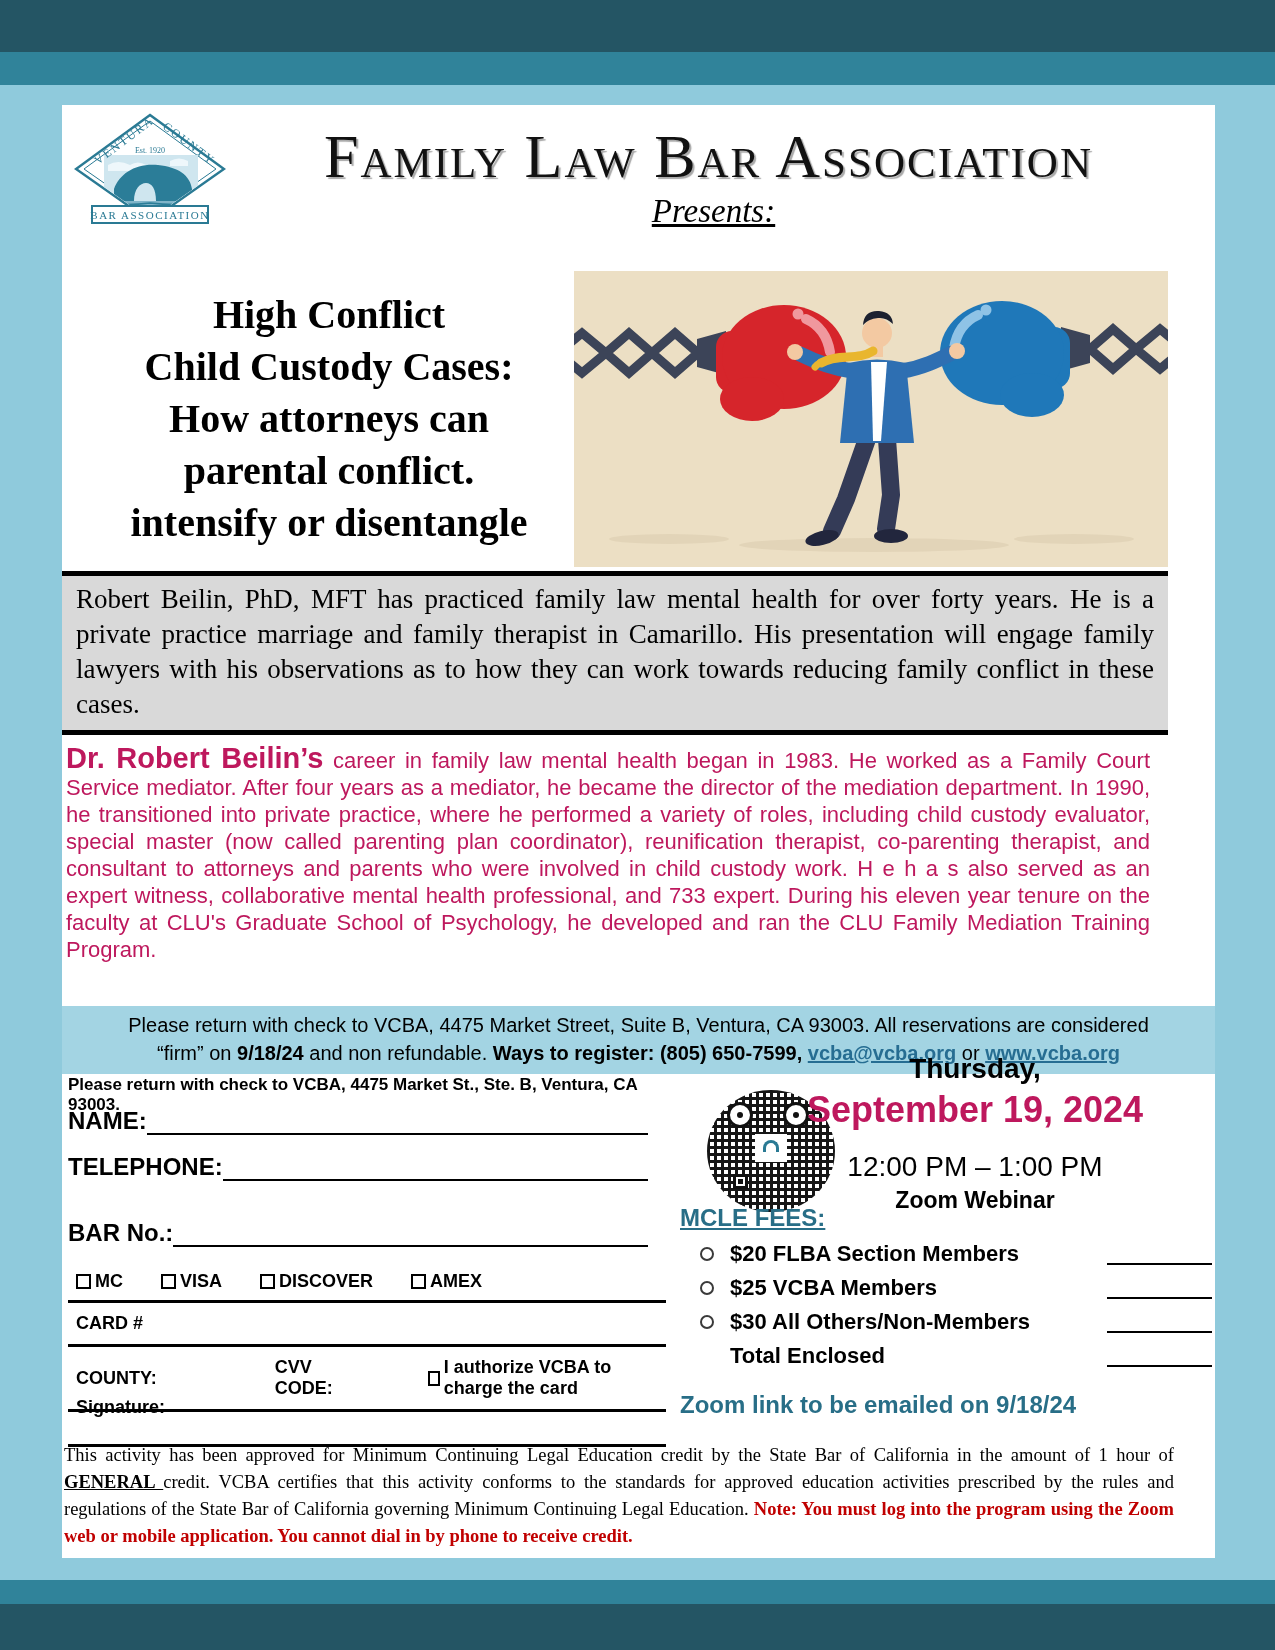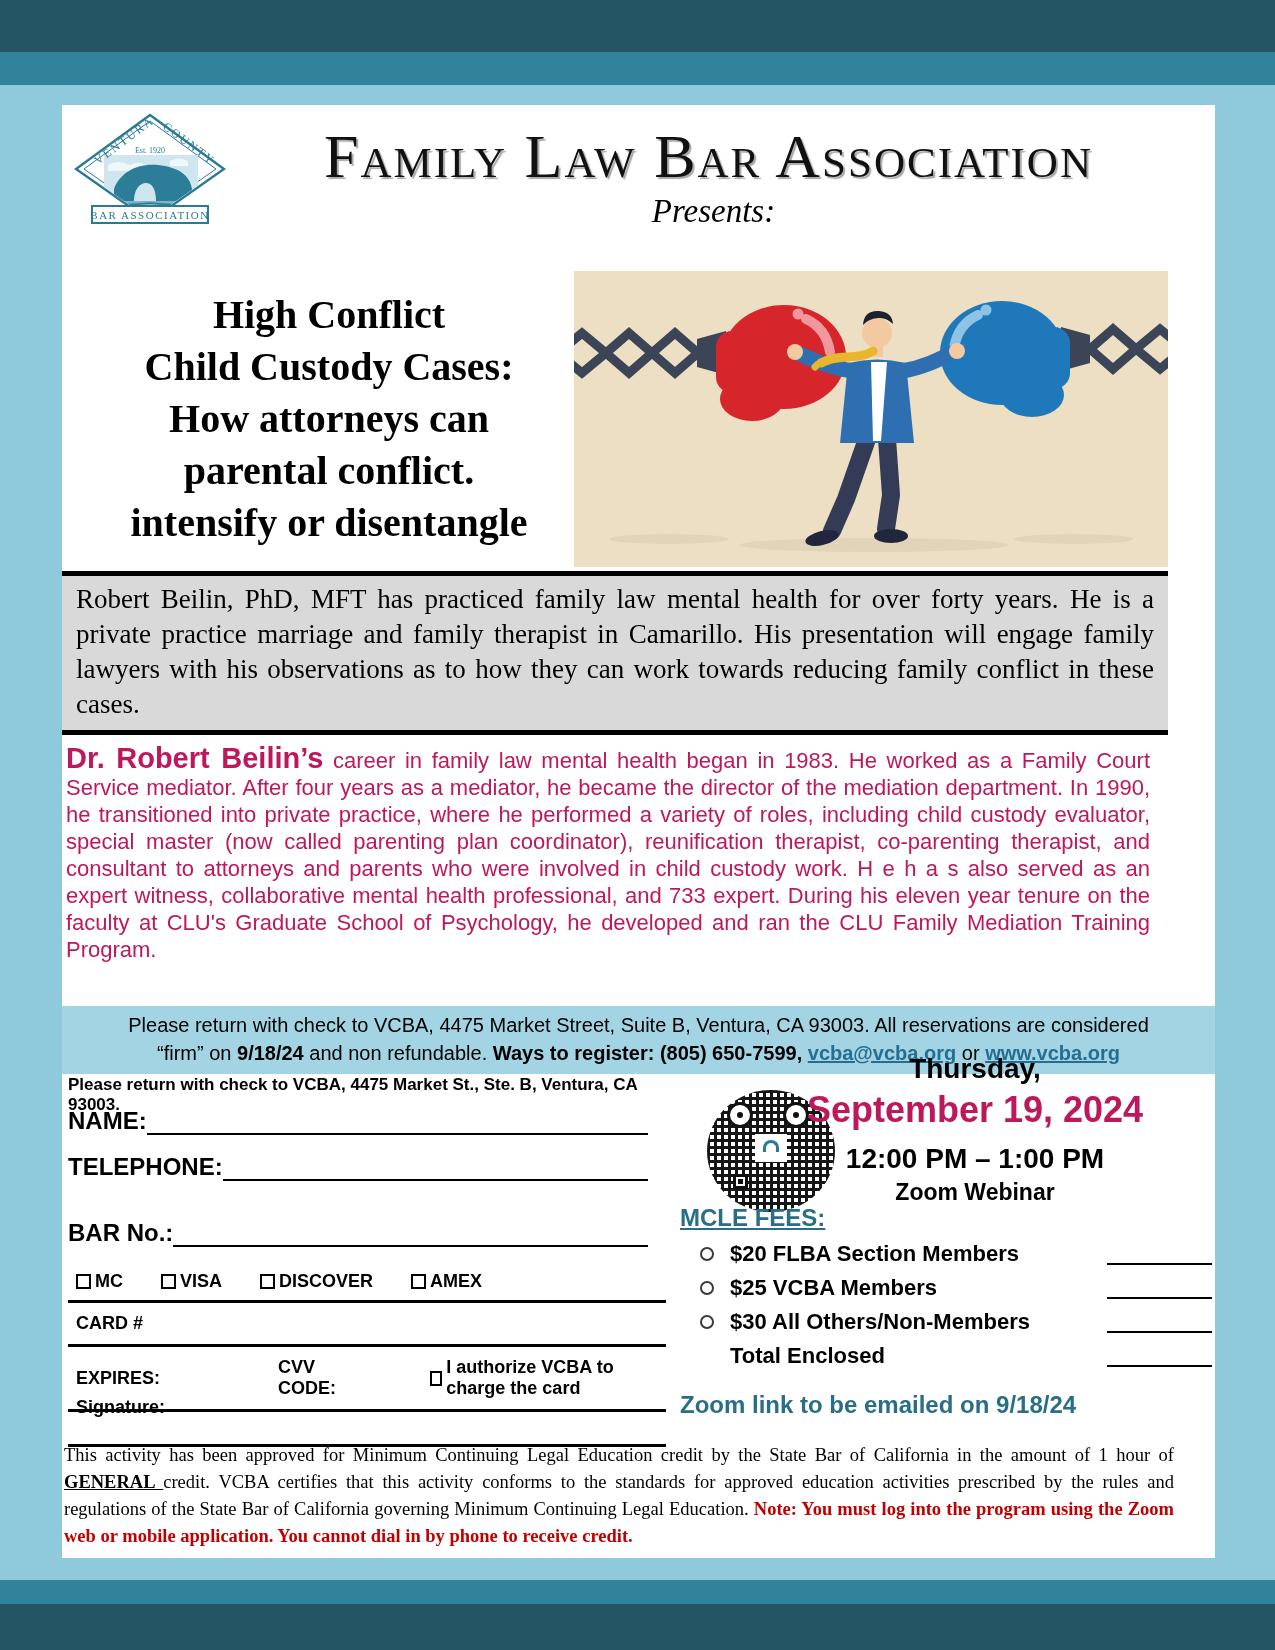--- a/index.html
+++ b/index.html
@@ -17,21 +17,21 @@
   #page { position:absolute; left:62px; top:105px; width:1153px; height:1453px; background:#ffffff; }
 
   .abs { position:absolute; }
 
   
   #logo { left:12px; top:8px; width:152px; height:112px; }
   #main-title { left:150px; right:10px; top:16px; text-align:center;
     font-family:"Liberation Serif", serif; font-variant:small-caps; font-size:62px;
     letter-spacing:2px; color:#111; text-shadow:2px 2px 1px #a9a9a9; white-space:nowrap; }
   #presents { left:150px; right:0; top:88px; text-align:center;
-    font-family:"Liberation Serif", serif; font-style:italic; font-size:33px; color:#000; }
+    font-family:"Liberation Serif", serif; font-style:italic; font-size:33px; color:#000;text-decoration:underline; }
 
   
   #hero-title { left:14px; top:184px; width:506px; text-align:center;
     font-family:"Liberation Serif", serif; font-weight:bold; font-size:40px; line-height:52px; color:#000; }
   #hero-image { left:512px; top:166px; width:594px; height:296px; }
 
   
   #summary-box { left:0; top:466px; width:1106px; background:#d9d9d9;
     border-top:5px solid #000; border-bottom:5px solid #000; padding:6px 14px 8px 14px;
     font-family:"Liberation Serif", serif; font-size:27px; line-height:35px; text-align:justify; color:#000; }
@@ -77,21 +77,21 @@
   #qr-center { position:absolute; left:48px; top:44px; width:32px; height:28px; background:#fff; text-align:center; }
   #qr-arch { display:inline-block; margin-top:6px; width:16px; height:12px; border:3.5px solid #2a7a94;
     border-bottom:none; border-radius:9px 9px 0 0; }
   #qr-sq { position:absolute; left:26px; top:84px; width:15px; height:15px; background:#fff; border:3px solid #111; }
   #qr-sq .dot { position:absolute; left:2px; top:2px; width:5px; height:5px; background:#111; }
 
   
   #event { left:680px; top:948px; width:466px; text-align:center; color:#000; }
   #event .day { font-weight:bold; font-size:28px; }
   #event .date { font-weight:bold; font-size:36px; color:#be185d; margin-top:4px; }
-  #event .time { font-weight:bold; font-size:28px; margin-top:12px; }
+  #event .time { font-weight:normal; font-size:28px; margin-top:20px; }
   #event .platform { font-weight:bold; font-size:23px; margin-top:4px; }
 
   
   #fees { left:618px; top:1083px; width:532px;margin-top:16px; }
   #fees .heading { color:#286e87; font-weight:bold; font-size:24px; text-decoration:underline; margin-bottom:8px; }
   .fee-row { display:flex; align-items:center; margin:6px 0 0 20px; height:28px; }
   .fee-bullet { width:14px; height:14px; border:2px solid #3a3a3a; border-radius:50%; background:#fff; flex:0 0 auto; }
   .fee-label { font-weight:bold; font-size:22px; margin-left:16px; white-space:nowrap; }
   .fee-line { margin-left:auto; width:105px; border-bottom:2.5px solid #000; height:22px; }
   .fee-row.total { margin-left:50px;gap:9px; }
@@ -231,21 +231,21 @@
         <span><span class="cb"></span><span class="cb-lbl">VISA</span></span>
         <span><span class="cb"></span><span class="cb-lbl">DISCOVER</span></span>
         <span><span class="cb"></span><span class="cb-lbl">AMEX</span></span>
       </div>
 
       <div class="abs" id="row-cardnum">
         <span>CARD #</span>
       </div>
 
       <div class="abs" id="row-expires">
-        <span>EXPIRES:</span>
+        <span>COUNTY:</span>
         <span class="cvv">CVV CODE:</span>
         <span class="auth">
           <span class="cb"></span>
           <span class="cb-lbl">I authorize VCBA to charge the card</span>
         </span>
       </div>
 
       <div class="abs" id="row-sign">
         <span>Signature:</span>
       </div>

